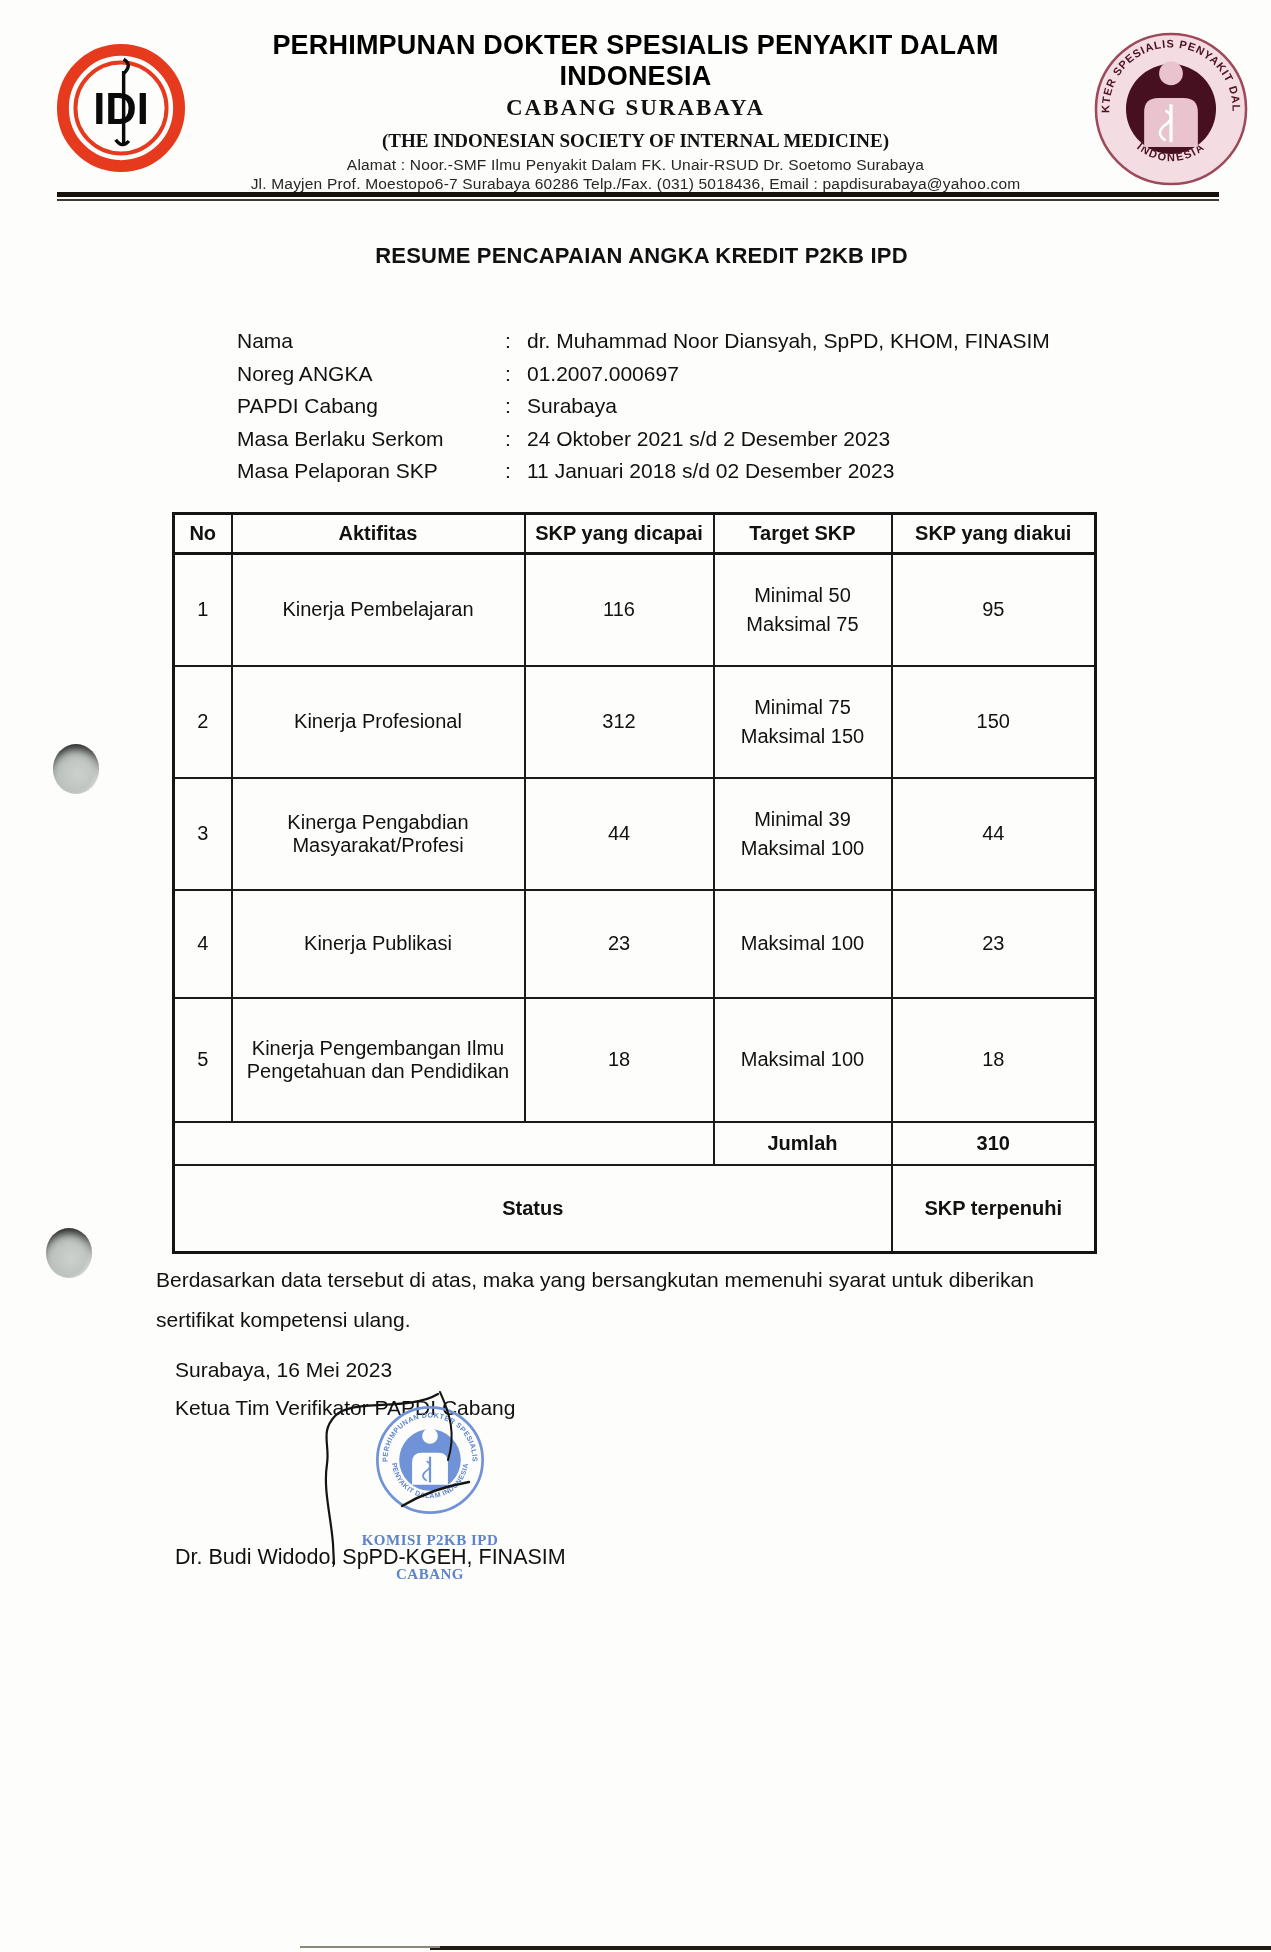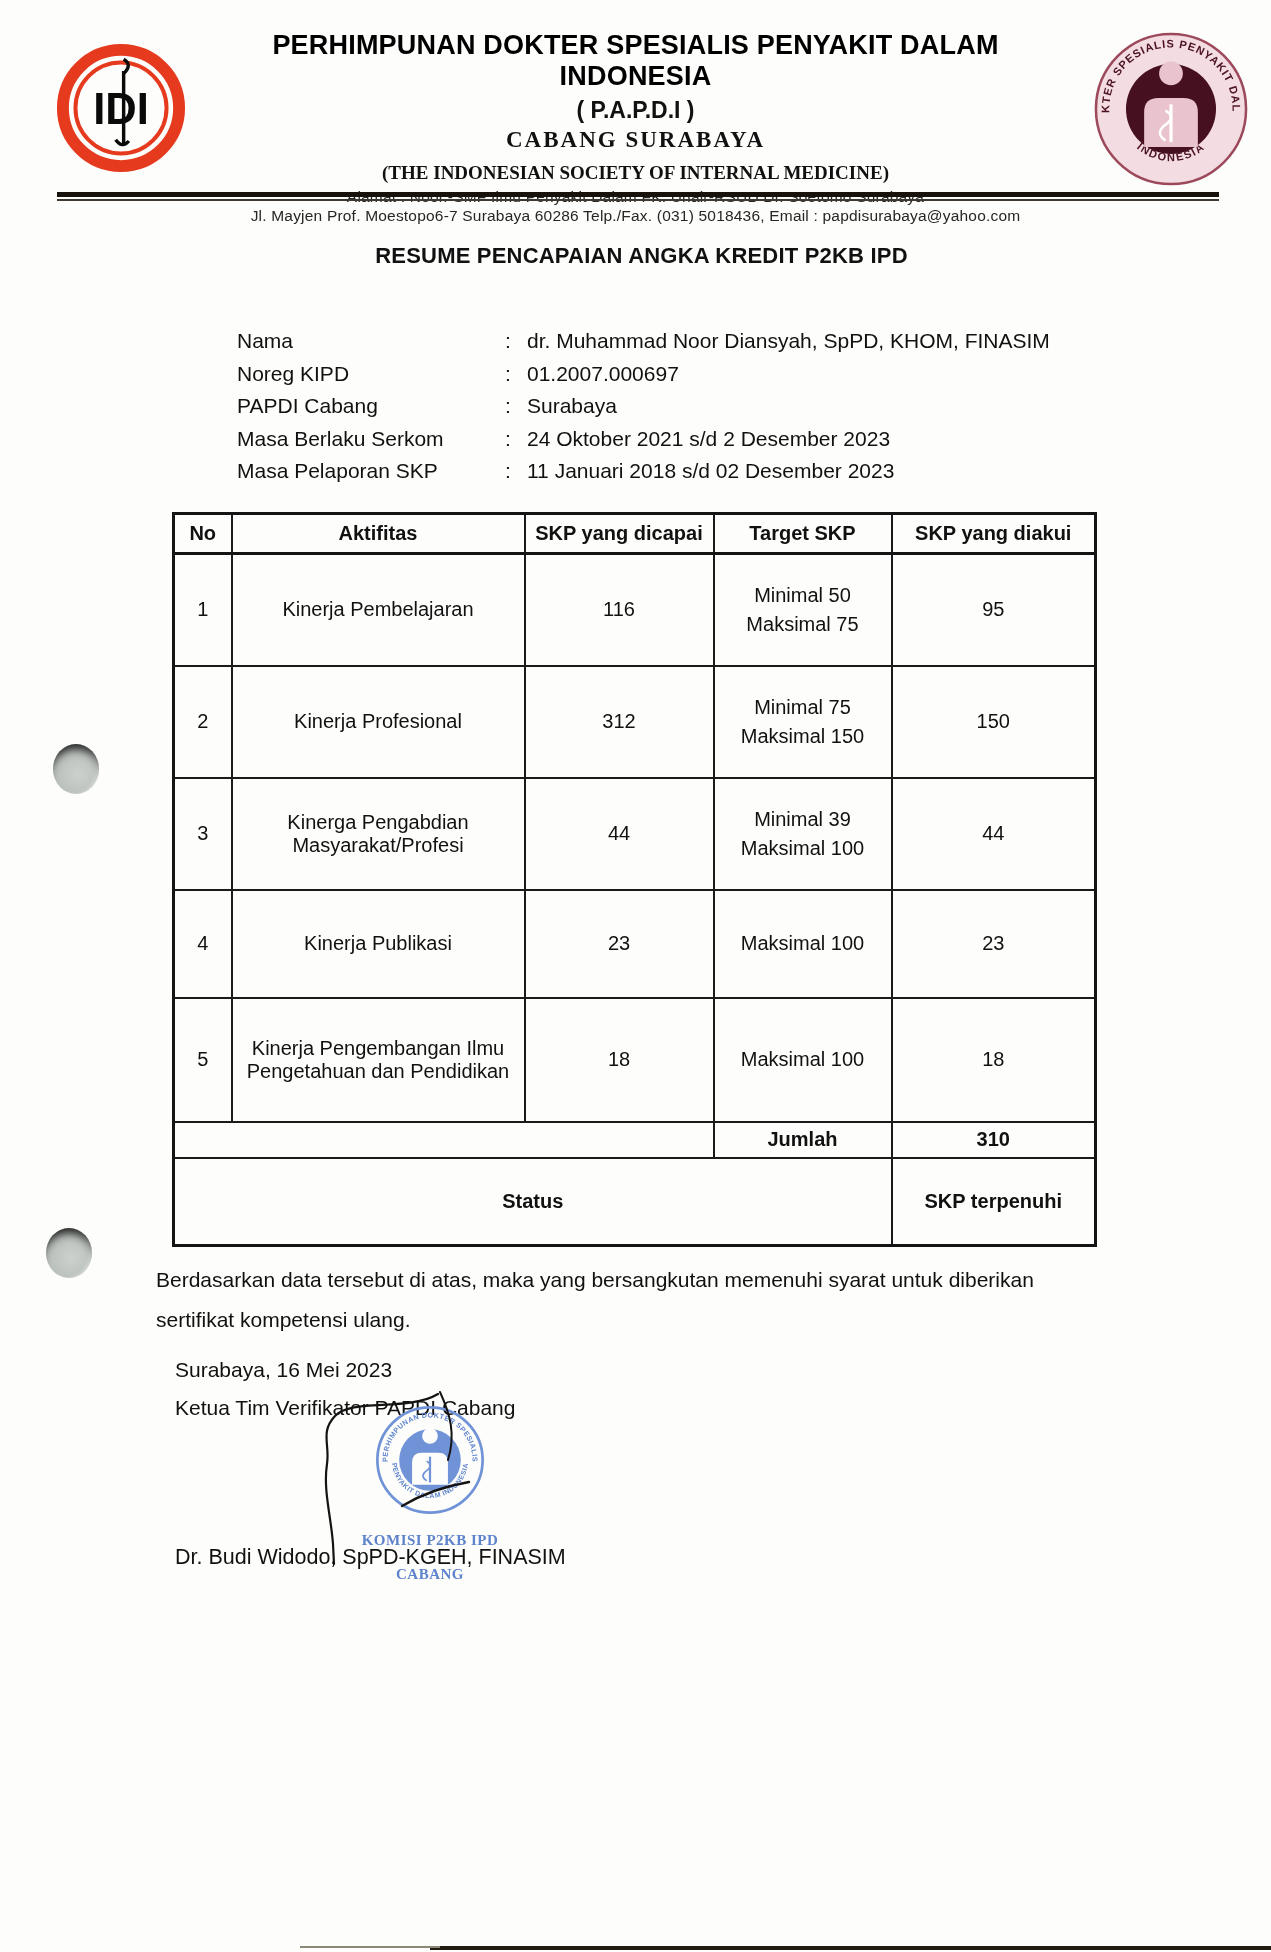--- a/index.html
+++ b/index.html
@@ -36,21 +36,21 @@
 
   
   table.skp { position:absolute; top:512px; left:172px; width:922px;
               border-collapse:collapse; font-size:20px; table-layout:fixed;
               border:3px solid #141414; }
   table.skp th, table.skp td { border:2px solid #1a1a1a; text-align:center; vertical-align:middle; padding:2px 8px; }
   table.skp th { height:40px; font-weight:bold; border-bottom:3px solid #141414; }
   tr.r-std  { height:112px; }
   tr.r-four { height:108px; }
   tr.r-five { height:124px; }
-  tr.r-jumlah { height:36px; }
+  tr.r-jumlah { height:43px; }
   tr.r-jumlah td { font-weight:bold; }
   tr.r-status { height:88px; }
   tr.r-status td { font-weight:bold; }
   .target-line { line-height:29px; }
 
   
   .closing { position:absolute; top:1260px; left:156px; width:980px; font-size:21px; }
   .closing div { line-height:40px; }
 
   .sig-place { position:absolute; top:1358px; left:175px; font-size:21px; }
@@ -100,39 +100,38 @@
       <circle cx="50" cy="50" r="28.5" fill="#471020"></circle>
       <circle cx="50" cy="27.5" r="7.5" fill="#e9c3cd"></circle>
       <path d="M33 74 V52 q0 -9 9 -9 h16 q9 0 9 9 v22 z" fill="#e9c3cd"></path>
       <path d="M50 47 v24" stroke="#fff" stroke-width="2"></path>
       <path d="M46.5 51 q7 4 0 9 q-7 5 0 10" stroke="#fff" stroke-width="1.6" fill="none"></path>
     </svg>
   </div>
 
   <div class="letterhead-text">
     <div class="org-name">PERHIMPUNAN DOKTER SPESIALIS PENYAKIT DALAM INDONESIA</div>
-    <div class="abbr">( P.A.P.D.I )</div>
     <div class="branch">CABANG SURABAYA</div>
     <div class="engname">(THE INDONESIAN SOCIETY OF INTERNAL MEDICINE)</div>
     <div class="addr">Alamat : Noor.-SMF Ilmu Penyakit Dalam FK. Unair-RSUD Dr. Soetomo Surabaya</div>
     <div class="addr addr2">Jl. Mayjen Prof. Moestopo6-7 Surabaya 60286 Telp./Fax. (031) 5018436, Email : papdisurabaya@yahoo.com</div>
   </div>
 
   <div class="header-rule"></div>
 
   <div class="doc-title">RESUME PENCAPAIAN ANGKA KREDIT P2KB IPD</div>
 
   <div class="info-block">
     <div class="info-row">
       <span class="info-label">Nama</span>
       <span class="info-colon">:</span>
       <span class="info-value">dr. Muhammad Noor Diansyah, SpPD, KHOM, FINASIM</span>
     </div>
     <div class="info-row">
-      <span class="info-label">Noreg KIPD</span>
+      <span class="info-label">Noreg ANGKA</span>
       <span class="info-colon">:</span>
       <span class="info-value">01.2007.000697</span>
     </div>
     <div class="info-row">
       <span class="info-label">PAPDI Cabang</span>
       <span class="info-colon">:</span>
       <span class="info-value">Surabaya</span>
     </div>
     <div class="info-row">
       <span class="info-label">Masa Berlaku Serkom</span>

